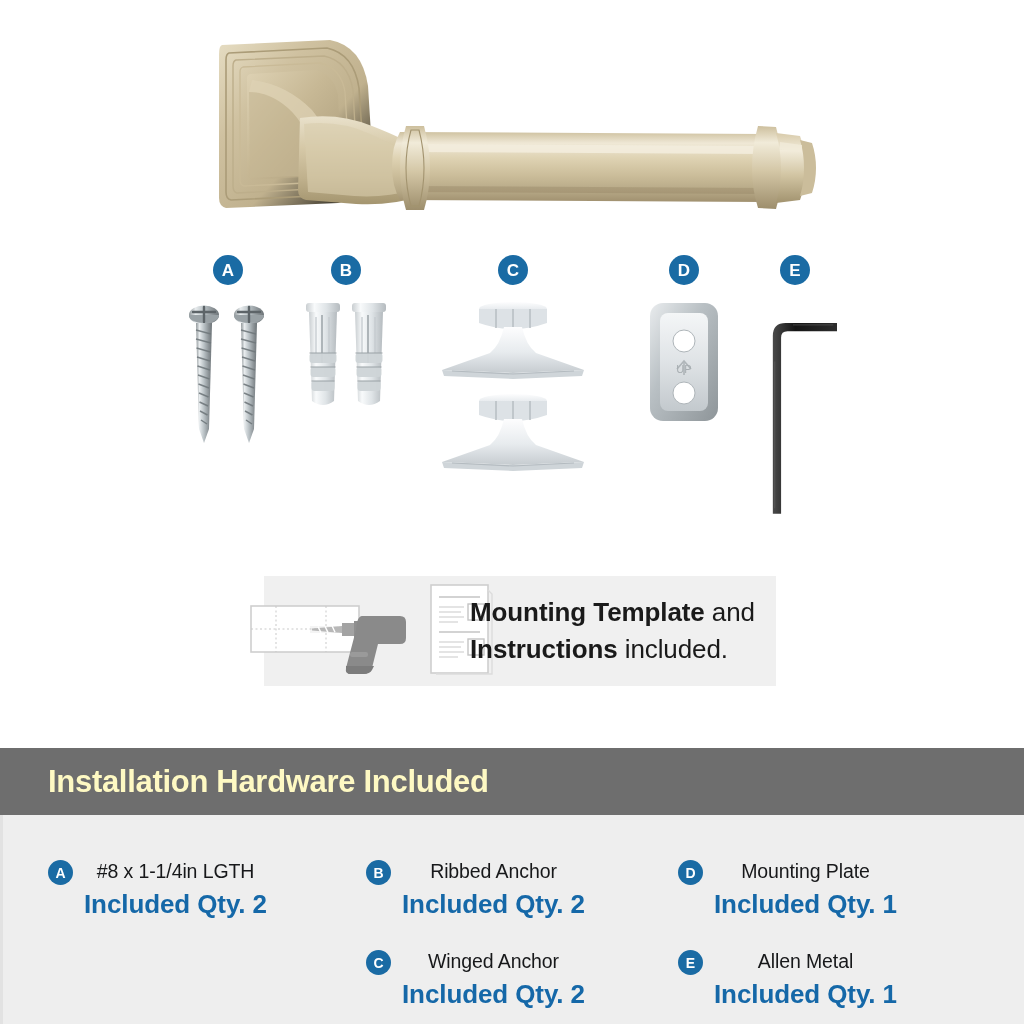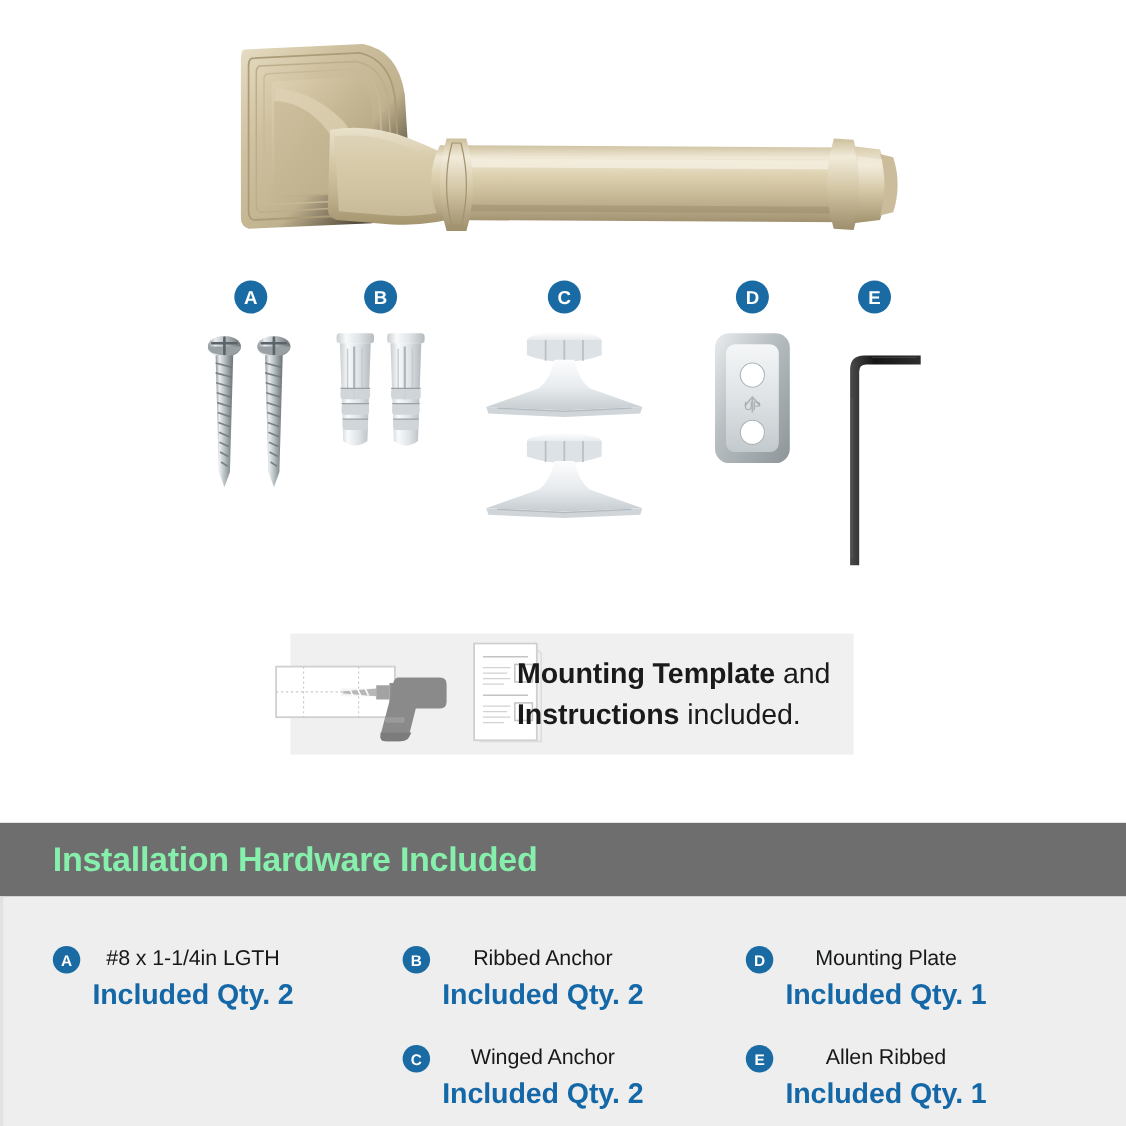--- a/index.html
+++ b/index.html
@@ -47,21 +47,21 @@
   .mt-text span{font-weight:normal;}
 
   
   .bottom{position:absolute;left:0;top:748px;width:1024px;height:276px;}
   .bar{
     position:absolute;left:0;top:0;width:1024px;height:67px;
     background:#6e6e6e;
   }
   .bar-title{
     position:absolute;left:48px;top:50%;transform:translateY(-50%);
-    color:#86efac;font-size:31px;font-weight:bold;letter-spacing:-0.3px;
+    color:#fef9c3;font-size:31px;font-weight:bold;letter-spacing:-0.3px;
     white-space:nowrap;
   }
   .legend-panel{
     position:absolute;left:0;top:67px;width:1024px;height:209px;
     background:#eeeeee;border-left:3px solid #e2e2e2;box-sizing:border-box;
   }
   .legend-col{position:absolute;top:0;}
   .legend-entry{position:absolute;display:flex;align-items:flex-start;}
   .legend-badge{
     width:25px;height:25px;border-radius:50%;
@@ -465,21 +465,21 @@
         <div class="legend-entry" style="top:43px;">
           <div class="legend-badge">D</div>
           <div class="legend-text">
             <div class="legend-name">Mounting Plate</div>
             <div class="legend-qty">Included Qty. 1</div>
           </div>
         </div>
         <div class="legend-entry" style="top:133px;">
           <div class="legend-badge">E</div>
           <div class="legend-text">
-            <div class="legend-name">Allen Ribbed</div>
+            <div class="legend-name">Allen Metal</div>
             <div class="legend-qty">Included Qty. 1</div>
           </div>
         </div>
       </div>
 
     </div>
   </div>
 
 </div>
 

